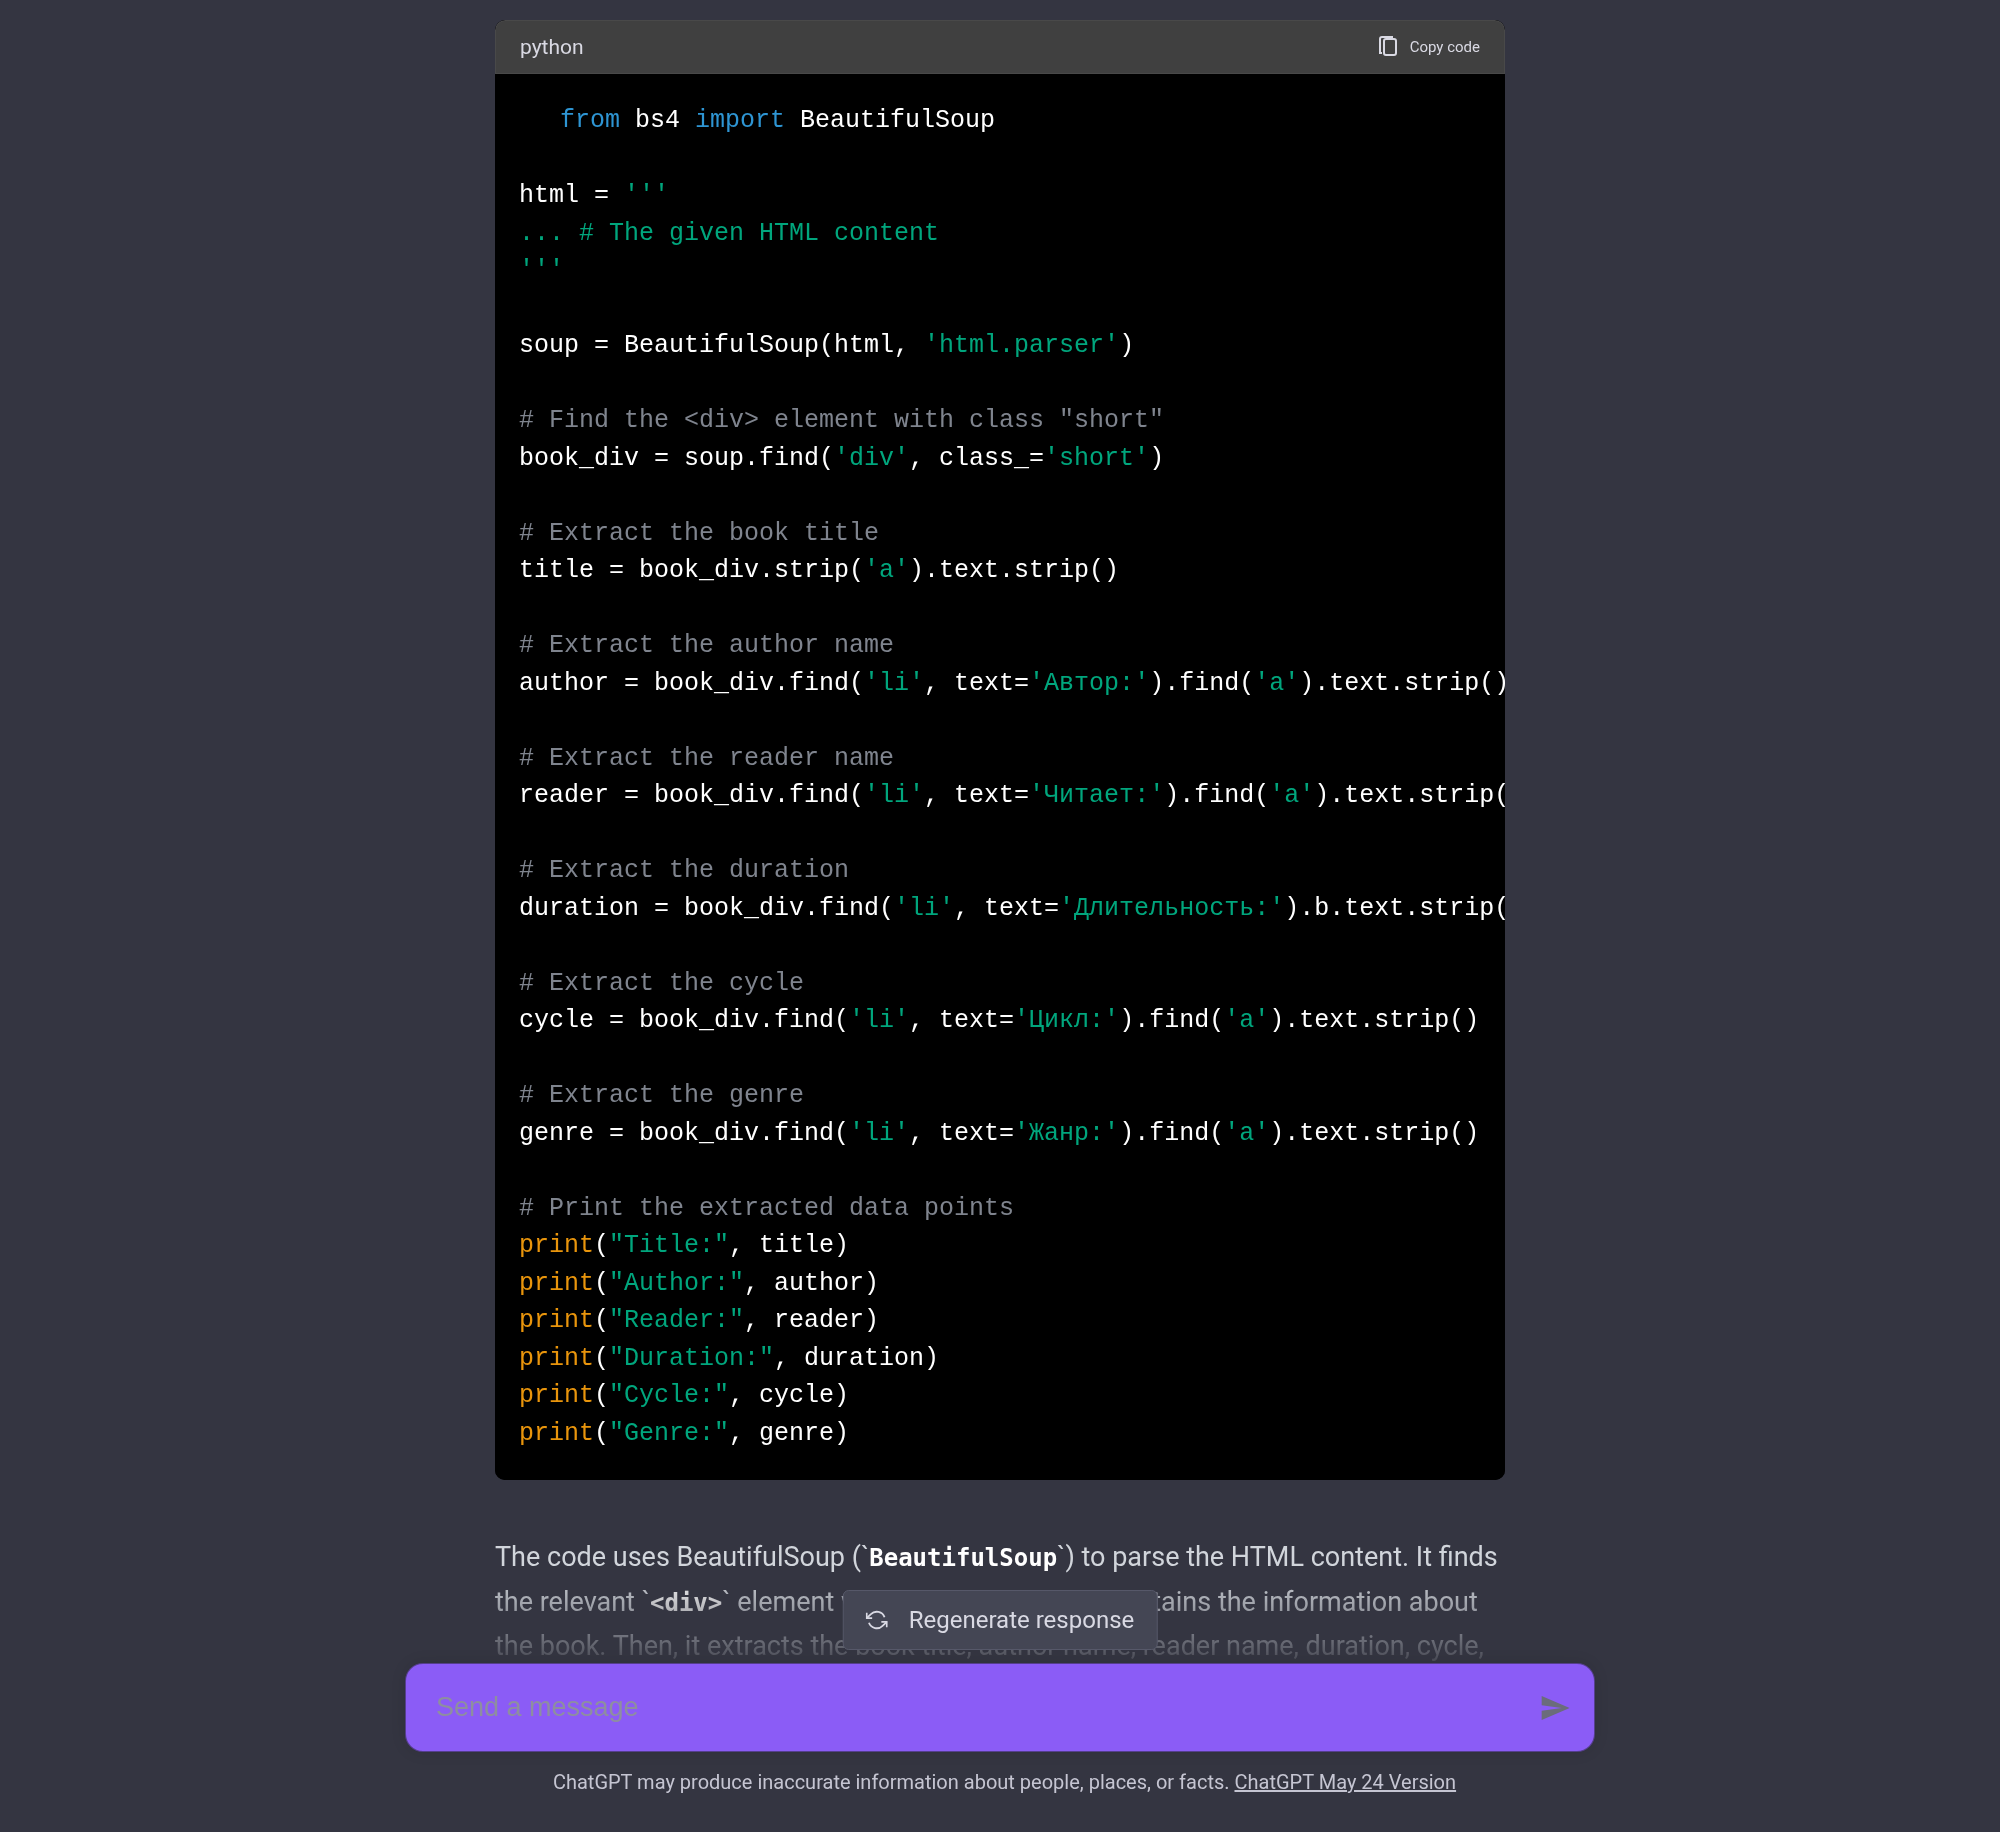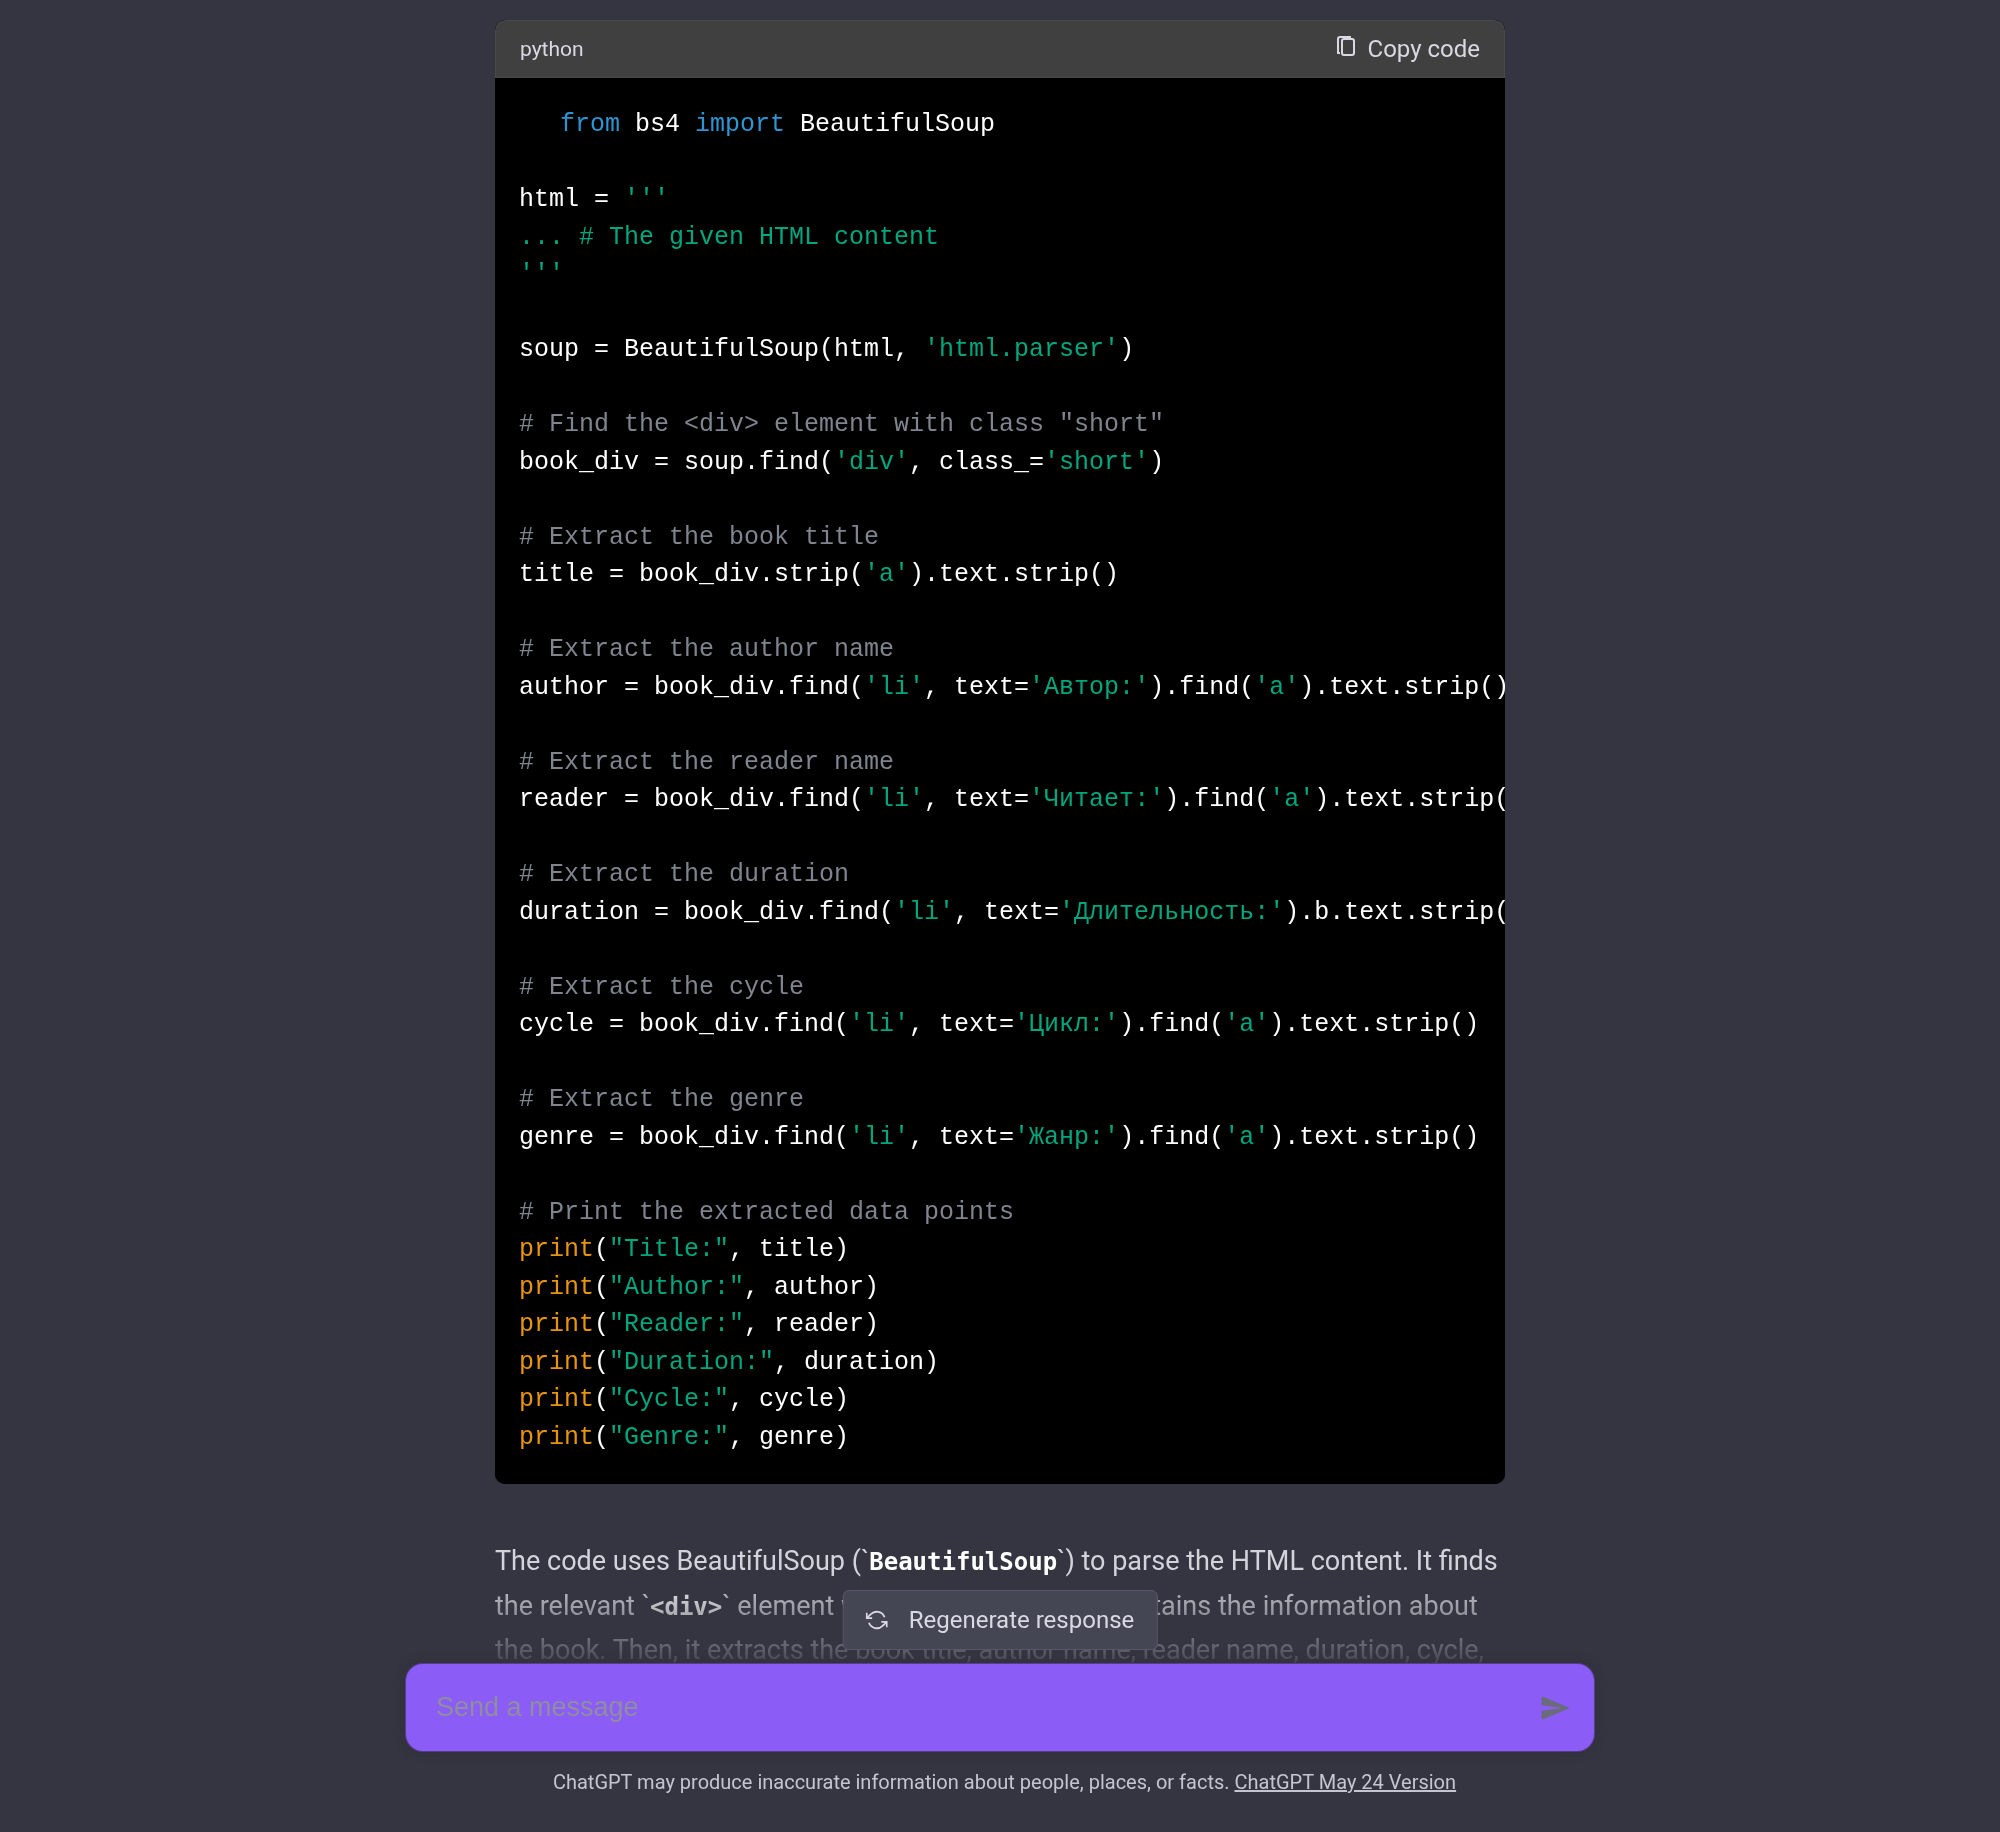--- a/index.html
+++ b/index.html
@@ -46,25 +46,25 @@
   border-top-left-radius: 10px;
   border-top-right-radius: 10px;
 }
 
 .code-lang {
   font-weight: 400;
 }
 
 .copy-button {
   display: flex;
-  align-items: flex-start;
+  align-items: center;
   gap: 10px;
   cursor: pointer;
   color: #d9d9e3;
-  font-size: 24px;
+  font-size: 15px;
 }
 
 .copy-icon {
   width: 24px;
   height: 24px;
 }
 
 .code-content {
   background: #000;
   padding: 28px 24px;

